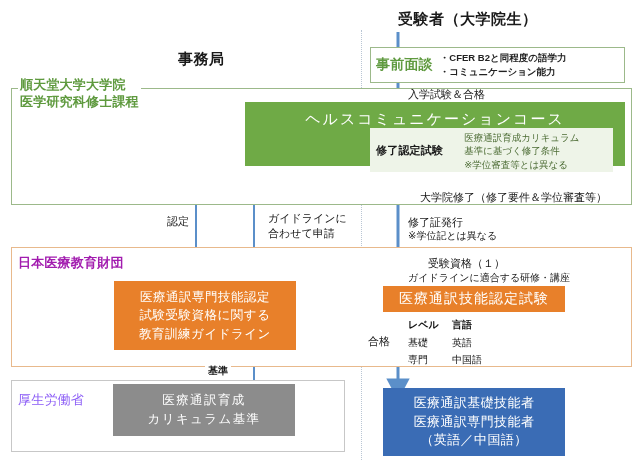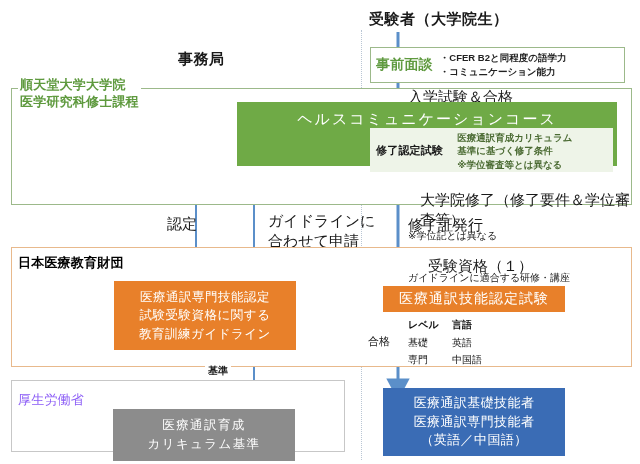--- a/index.html
+++ b/index.html
@@ -38,21 +38,21 @@
   .panel-gray   { border: 1px solid #c7c7c7; }
 
   .panel-label {
     font-size: 13px;
     font-weight: bold;
     line-height: 1.28;
     white-space: pre-line;
     letter-spacing: .2px;
   }
   .label-green  { color: #5f9a3f; }
-  .label-orange { color: #000000; }
+  .label-orange { color: #a21caf; }
   .label-gray   { color: #8b5cf6; font-weight: normal; }
 
   
   .hdr-office {
     font-size: 15px;
     font-weight: bold;
     color: #1a1a1a;
     letter-spacing: .5px;
   }
   .hdr-exam {
@@ -123,21 +123,21 @@
   .cert-note {
     font-size: 9.5px;
     color: #4b6b33;
     line-height: 1.4;
     white-space: pre-line;
   }
   .cert-flex { display: flex; align-items: center; }
 
   
   .ann {
-    font-size: 15px;
+    font-size: 11px;
     color: #1a1a1a;
     line-height: 1.35;
     white-space: pre-line;
   }
   .ann-sm {
     font-size: 10px;
     color: #1a1a1a;
     line-height: 1.4;
     white-space: pre-line;
   }
@@ -244,45 +244,45 @@
     <path d="M226,146 L236,146" stroke="#5b8fc9" stroke-width="2" fill="none" marker-end="url(#ah)"></path>
 
     <path d="M452,341 L482,341" stroke="#5b8fc9" stroke-width="1" fill="none"></path>
     <path d="M452,341 L482,355" stroke="#5b8fc9" stroke-width="1" fill="none"></path>
     <path d="M452,355 L482,341" stroke="#5b8fc9" stroke-width="1" fill="none"></path>
     <path d="M452,355 L482,355" stroke="#5b8fc9" stroke-width="1" fill="none"></path>
   </svg>
 
   <div class="abs vdivider"></div>
 
-  <div class="abs hdr-exam" style="left:369px; top:10px;">受験者（大学院生）</div>
+  <div class="abs hdr-exam" style="left:398px; top:10px;">受験者（大学院生）</div>
   <div class="abs hdr-office" style="left:178px; top:50px;">事務局</div>
 
   <div class="abs interview-box" style="left:370px; top:47px; width:255px; height:36px;">
     <div class="interview-title">事前面談</div>
     <div class="interview-bullets">・CFER B2と同程度の語学力
 ・コミュニケーション能力</div>
   </div>
 
   <div class="abs panel panel-green" style="left:11px; top:88px; width:621px; height:117px;"></div>
   <div class="abs panel-label label-green" style="left:18px; top:77px; background:#fff; padding:0 2px;">順天堂大学大学院
 医学研究科修士課程</div>
 
   <div class="abs ann" style="left:408px; top:87px;">入学試験＆合格</div>
 
-  <div class="abs course-box" style="left:237px; top:102px; width:380px; height:64px;">
+  <div class="abs course-box" style="left:245px; top:102px; width:380px; height:64px;">
     <div class="course-title">ヘルスコミュニケーションコース</div>
   </div>
 
   <div class="abs cert-box" style="left:370px; top:128px; width:243px; height:44px;">
     <div class="cert-flex">
       <div>
         <div class="cert-title">修了認定試験</div>
       </div>
-      <div class="cert-note" style="margin-left:14px; padding-top:1px;font-weight:bold;">医療通訳育成カリキュラム
+      <div class="cert-note" style="margin-left:21px; padding-top:1px;">医療通訳育成カリキュラム
 基準に基づく修了条件
 ※学位審査等とは異なる</div>
     </div>
   </div>
 
   <div class="abs ann" style="left:420px; top:190px;">大学院修了（修了要件＆学位審査等）</div>
 
   <div class="abs ann" style="left:408px; top:215px;">修了証発行</div>
   <div class="abs ann-sm" style="left:408px; top:229px;">※学位記とは異なる</div>
 
@@ -321,21 +321,21 @@
       <div class="lvl-cell" style="width:44px;">専門</div>
       <div class="lvl-cell">中国語</div>
     </div>
   </div>
 
   <div class="abs panel panel-gray" style="left:11px; top:380px; width:334px; height:72px;"></div>
   <div class="abs panel-label label-gray" style="left:18px; top:392px;">厚生労働省</div>
 
   <div class="abs ann" style="left:205px; top:364px; background:#fff; padding:0 3px; font-weight:bold; font-size:10px;">基準</div>
 
-  <div class="abs gray-box" style="left:113px; top:409px; width:182px; height:52px;">
+  <div class="abs gray-box" style="left:113px; top:384px; width:182px; height:52px;">
     <div class="gray-text">医療通訳育成
 カリキュラム基準</div>
   </div>
 
   <div class="abs blue-box" style="left:383px; top:388px; width:182px; height:68px;">
     <div class="blue-text">医療通訳基礎技能者
 医療通訳専門技能者
 （英語／中国語）</div>
   </div>
 

